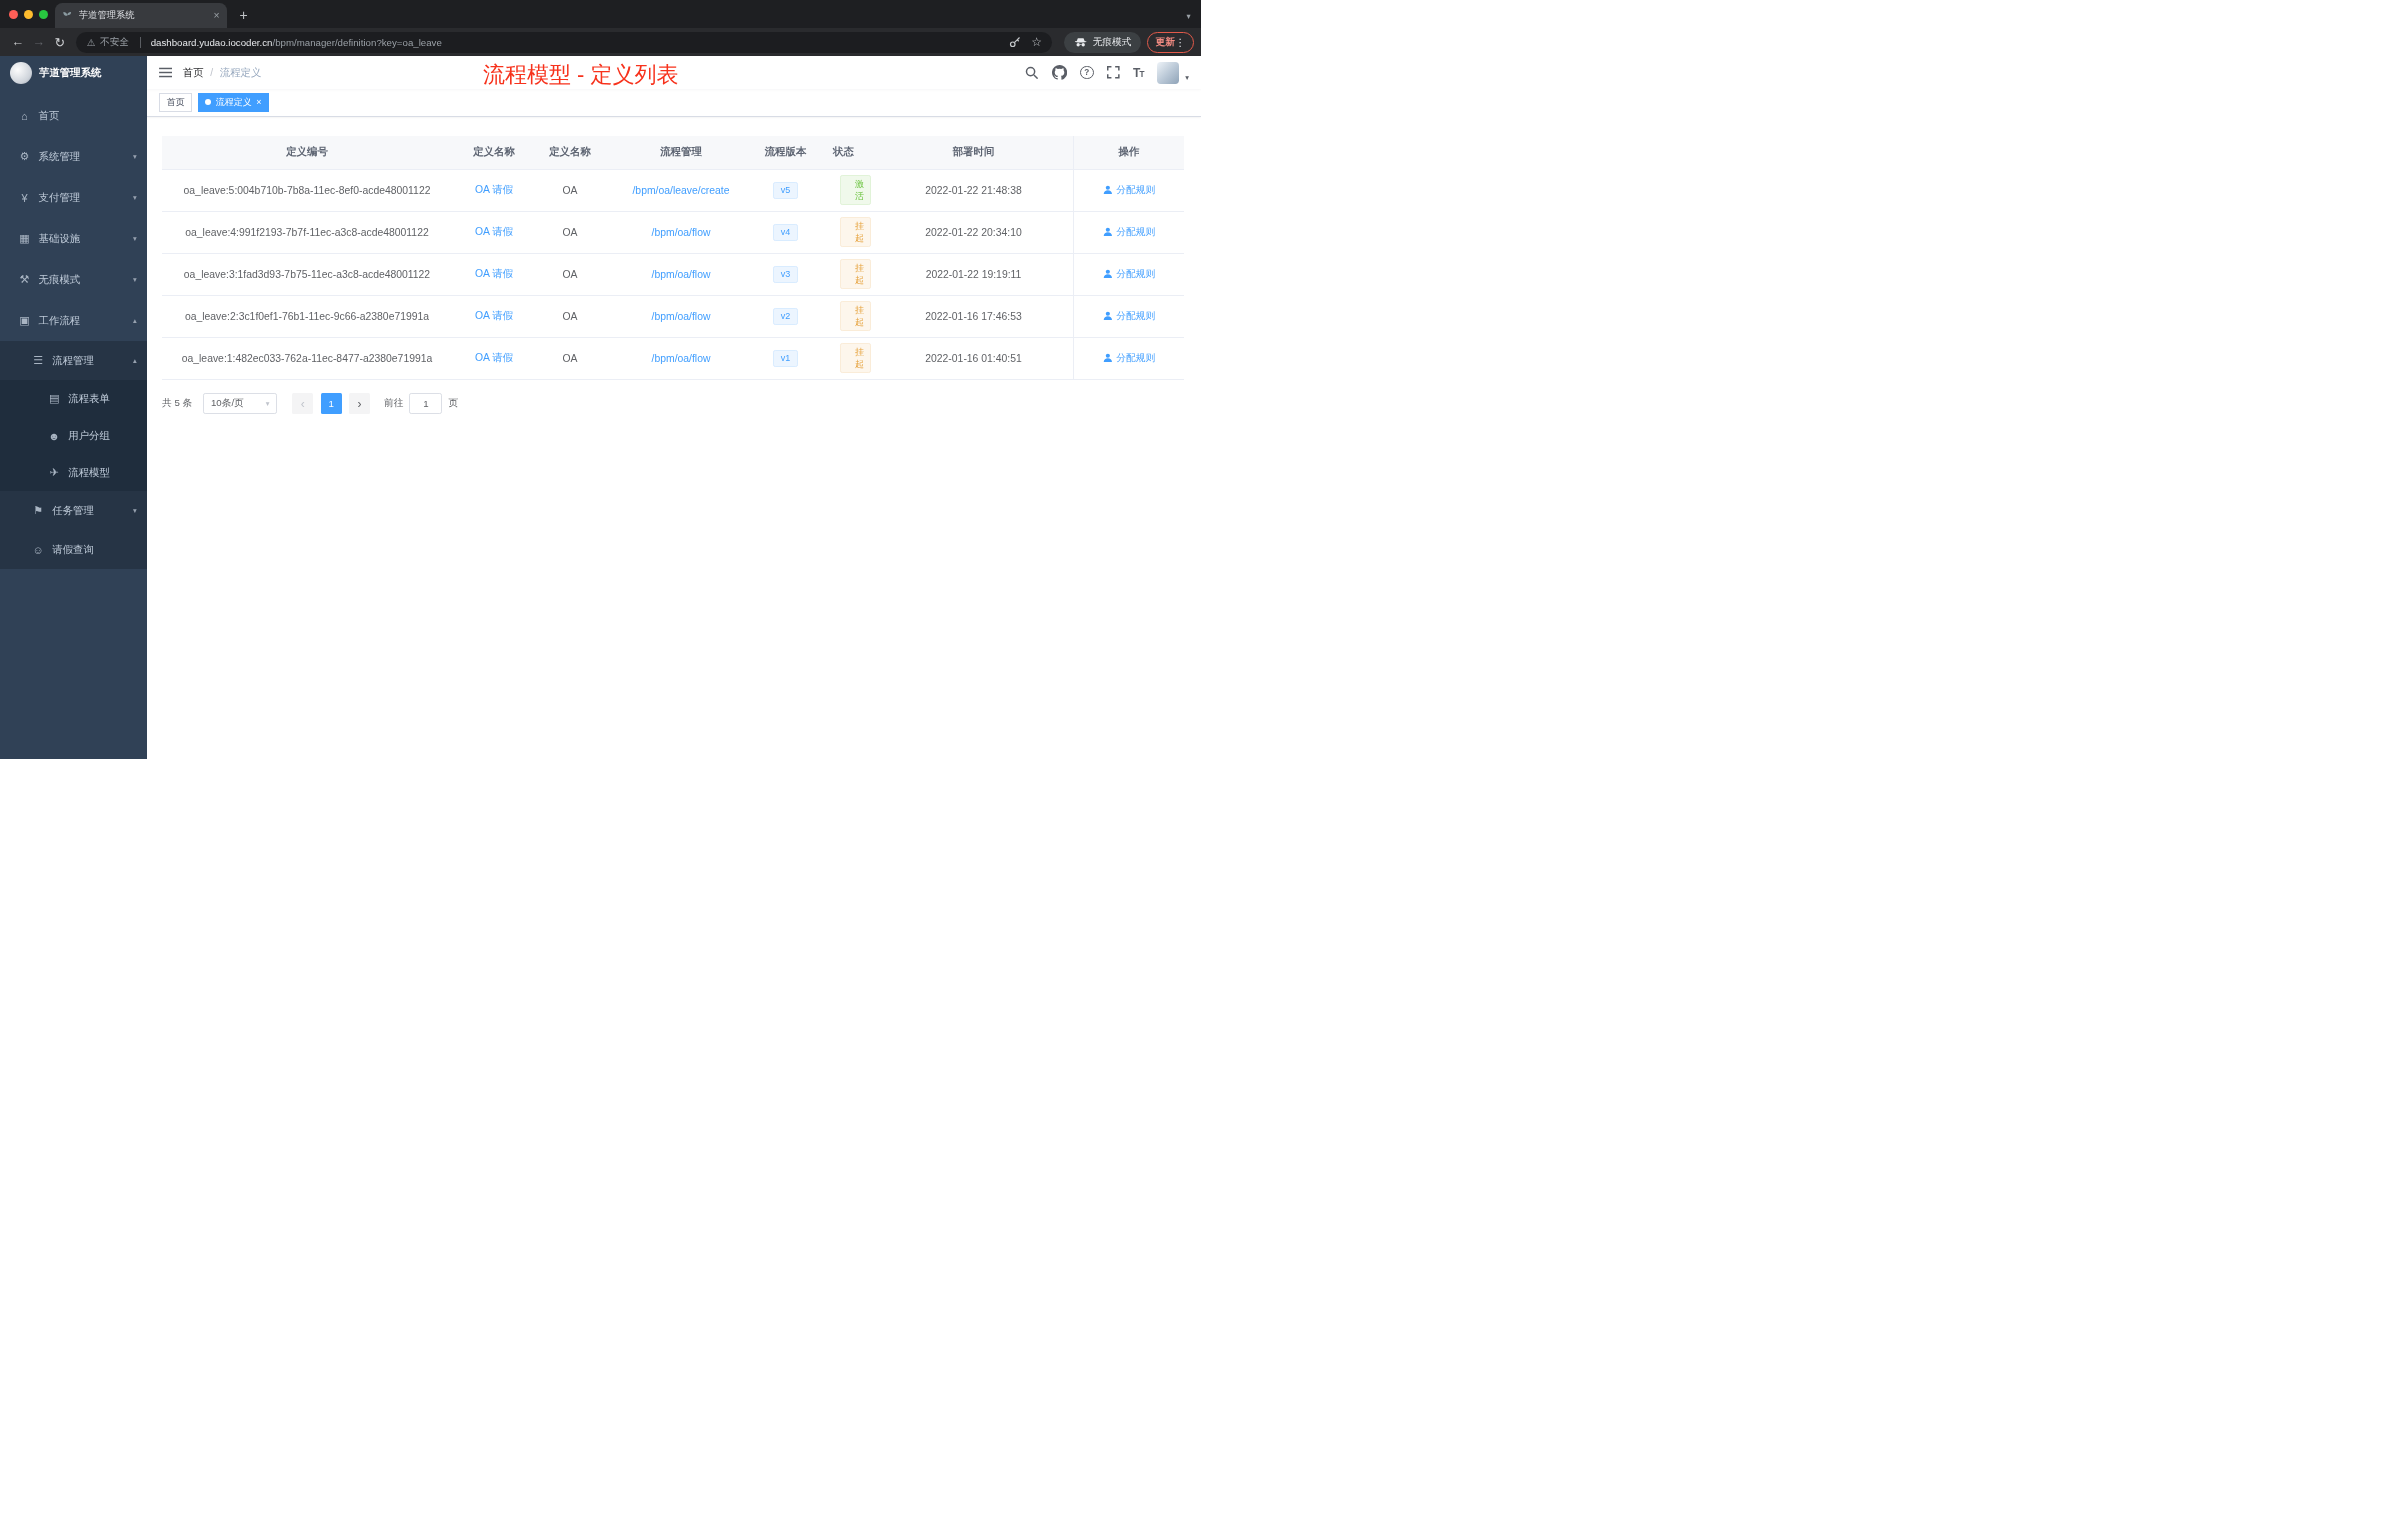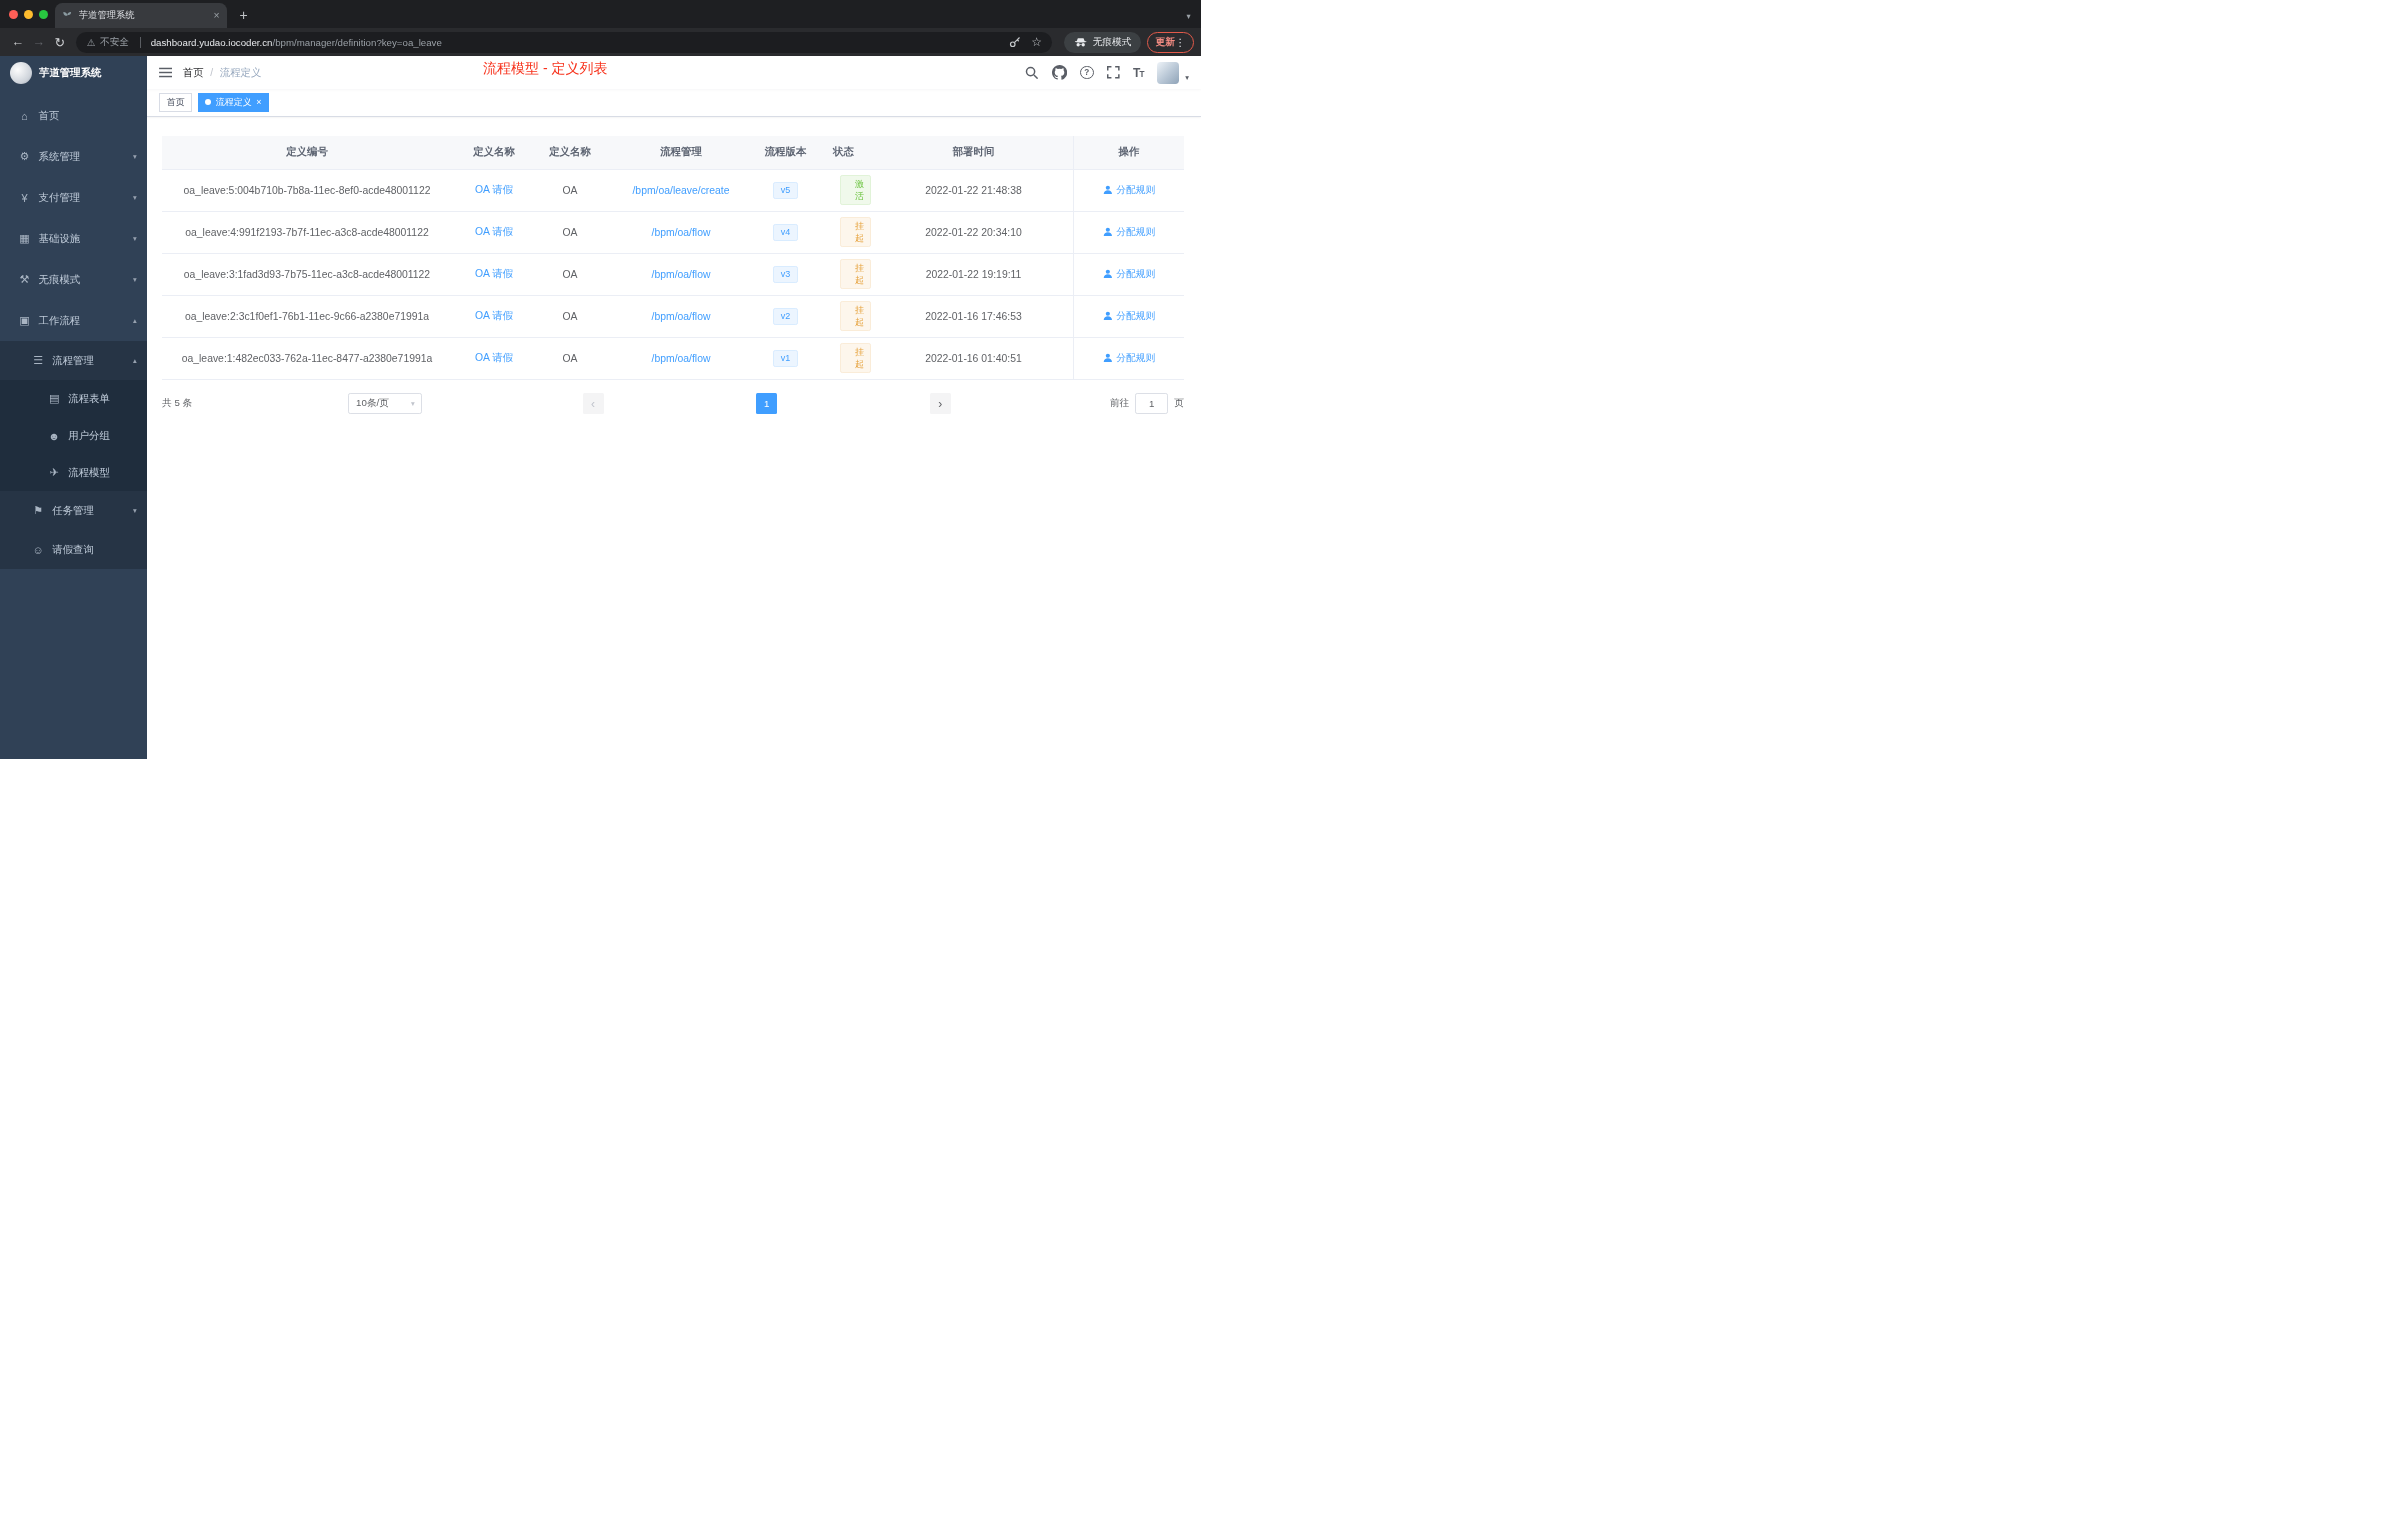--- a/index.html
+++ b/index.html
@@ -56,21 +56,21 @@
 
   
   .main { flex:1; display:flex; flex-direction:column; background:#fff; min-width:0; }
   .navbar { height:33px; display:flex; align-items:center; padding:0 12px; background:#fff; position:relative;
             box-shadow:0 0.7px 3px rgba(0,21,41,.05); }
   .hamburger { margin-right:10.4px; display:flex; }
   .breadcrumb { font-size:10.4px; display:flex; gap:6.7px; align-items:center; }
   .crumb-first { color:#303133; }
   .crumb-sep { color:#c0c4cc; }
   .crumb-last { color:#97a8be; }
-  .annotation { position:absolute; left:336px; top:3.7px; font-size:14px; color:#f7321c; white-space:nowrap; }
+  .annotation { position:absolute; left:336px; top:3.7px; font-size:22px; color:#f7321c; white-space:nowrap; }
   .navbar-right { margin-left:auto; display:flex; align-items:center; gap:13.4px; color:#5a5e66; }
   .help-circle { width:13.4px; height:13.4px; border:1.1px solid #5a5e66; border-radius:50%;
                  display:flex; align-items:center; justify-content:center; font-size:8.2px; font-weight:bold; }
   .fontsize-ico { font-weight:bold; font-size:12px; letter-spacing:-0.7px; }
   .fontsize-ico .small-t { font-size:8.2px; }
   .avatar-user { width:22px; height:22px; border-radius:3.7px;
                  background:linear-gradient(135deg,#eef3f8,#bccadl 50%,#8fa3b8);
                  background:linear-gradient(135deg,#eef3f8,#bccad8 50%,#8fa3b8); }
   .user-caret { font-size:7.4px; color:#5a5e66; margin-left:-7.4px; align-self:flex-end; padding-bottom:1.5px; }
 
@@ -96,21 +96,21 @@
   .c8{width:111px; border-left:0.7px solid #ebeef5;}
   .link { color:#409eff; cursor:pointer; }
   .vtag { background:#ecf5ff; border:0.7px solid #d9ecff; color:#409eff; font-size:9px;
           padding:1.5px 6.7px; border-radius:2.2px; line-height:1.4; }
   .stag { font-size:9px; padding:1.5px 6px; border-radius:2.2px; border:0.7px solid; line-height:1.4;margin-left:24px; }
   .stag.success { background:#f0f9eb; border-color:#e1f3d8; color:#67c23a; }
   .stag.warning { background:#fdf6ec; border-color:#faecd8; color:#e6a23c; }
   .action-link { display:flex; align-items:center; gap:3.7px; color:#409eff; font-size:9.7px; cursor:pointer; }
 
   
-  .pagination { width:1022px; display:flex; align-items:center; justify-content:space-between;
+  .pagination { width:1022px; display:flex; align-items:center; justify-content:flex-start;
                 margin-top:13.4px; font-size:9.7px; color:#606266; }
   .pg-total { margin-right:10.4px; }
   .pg-select { width:74px; height:21px; border:0.7px solid #dcdfe6; border-radius:2.2px; background:#fff;
                display:flex; align-items:center; justify-content:space-between; padding:0 6px 0 7.4px;
                margin-right:12px; }
   .sel-caret { color:#c0c4cc; font-size:7.4px; }
   .pg-btn { width:21px; height:21px; background:#f4f4f5; border-radius:1.5px; display:flex;
             align-items:center; justify-content:center; color:#c0c4cc; font-size:12px; margin:0 3.7px; }
   .pg-btn.next { color:#606266; }
   .pg-page { width:21px; height:21px; background:#409eff; color:#fff; border-radius:1.5px; display:flex;

